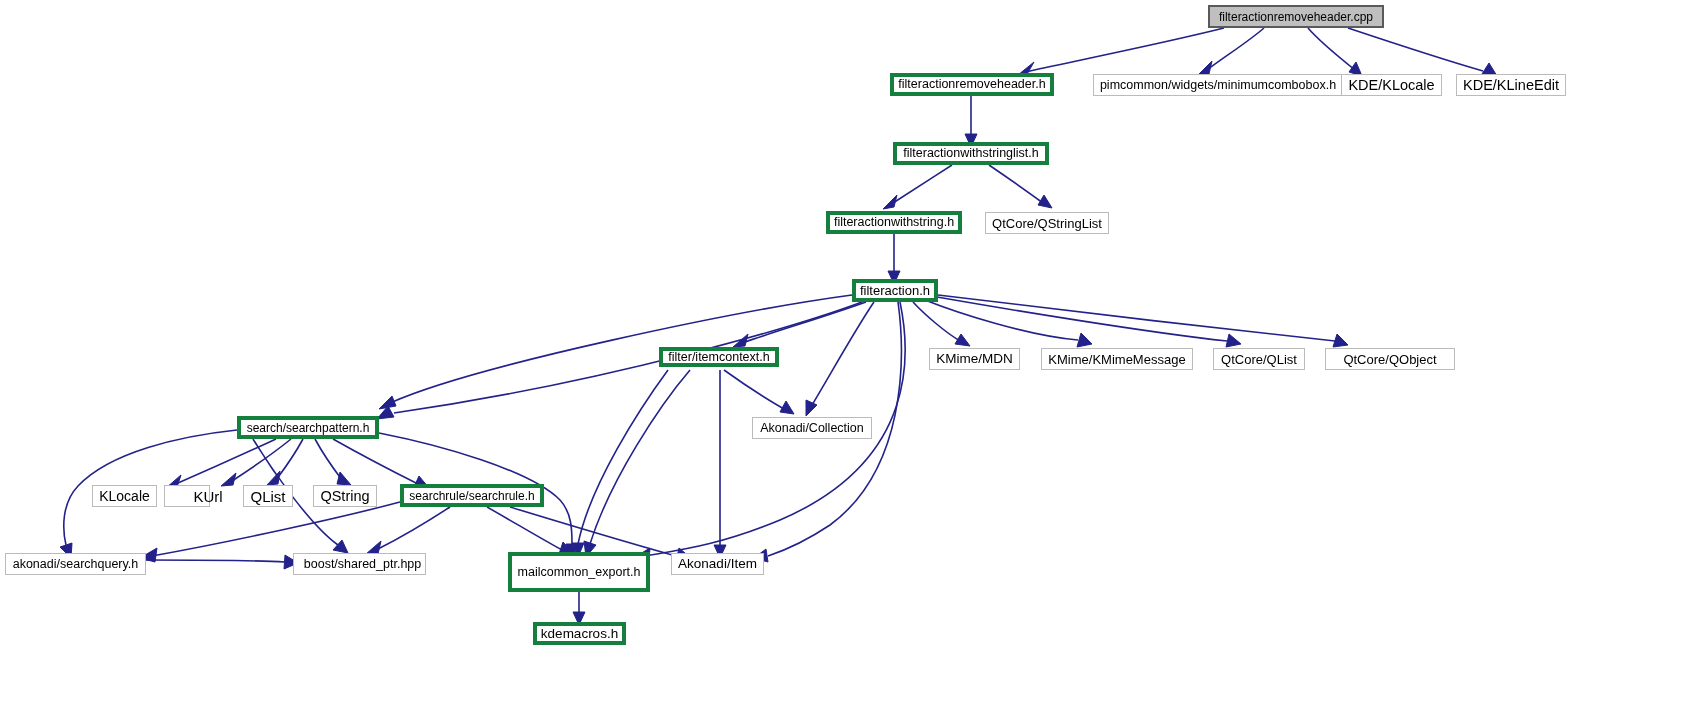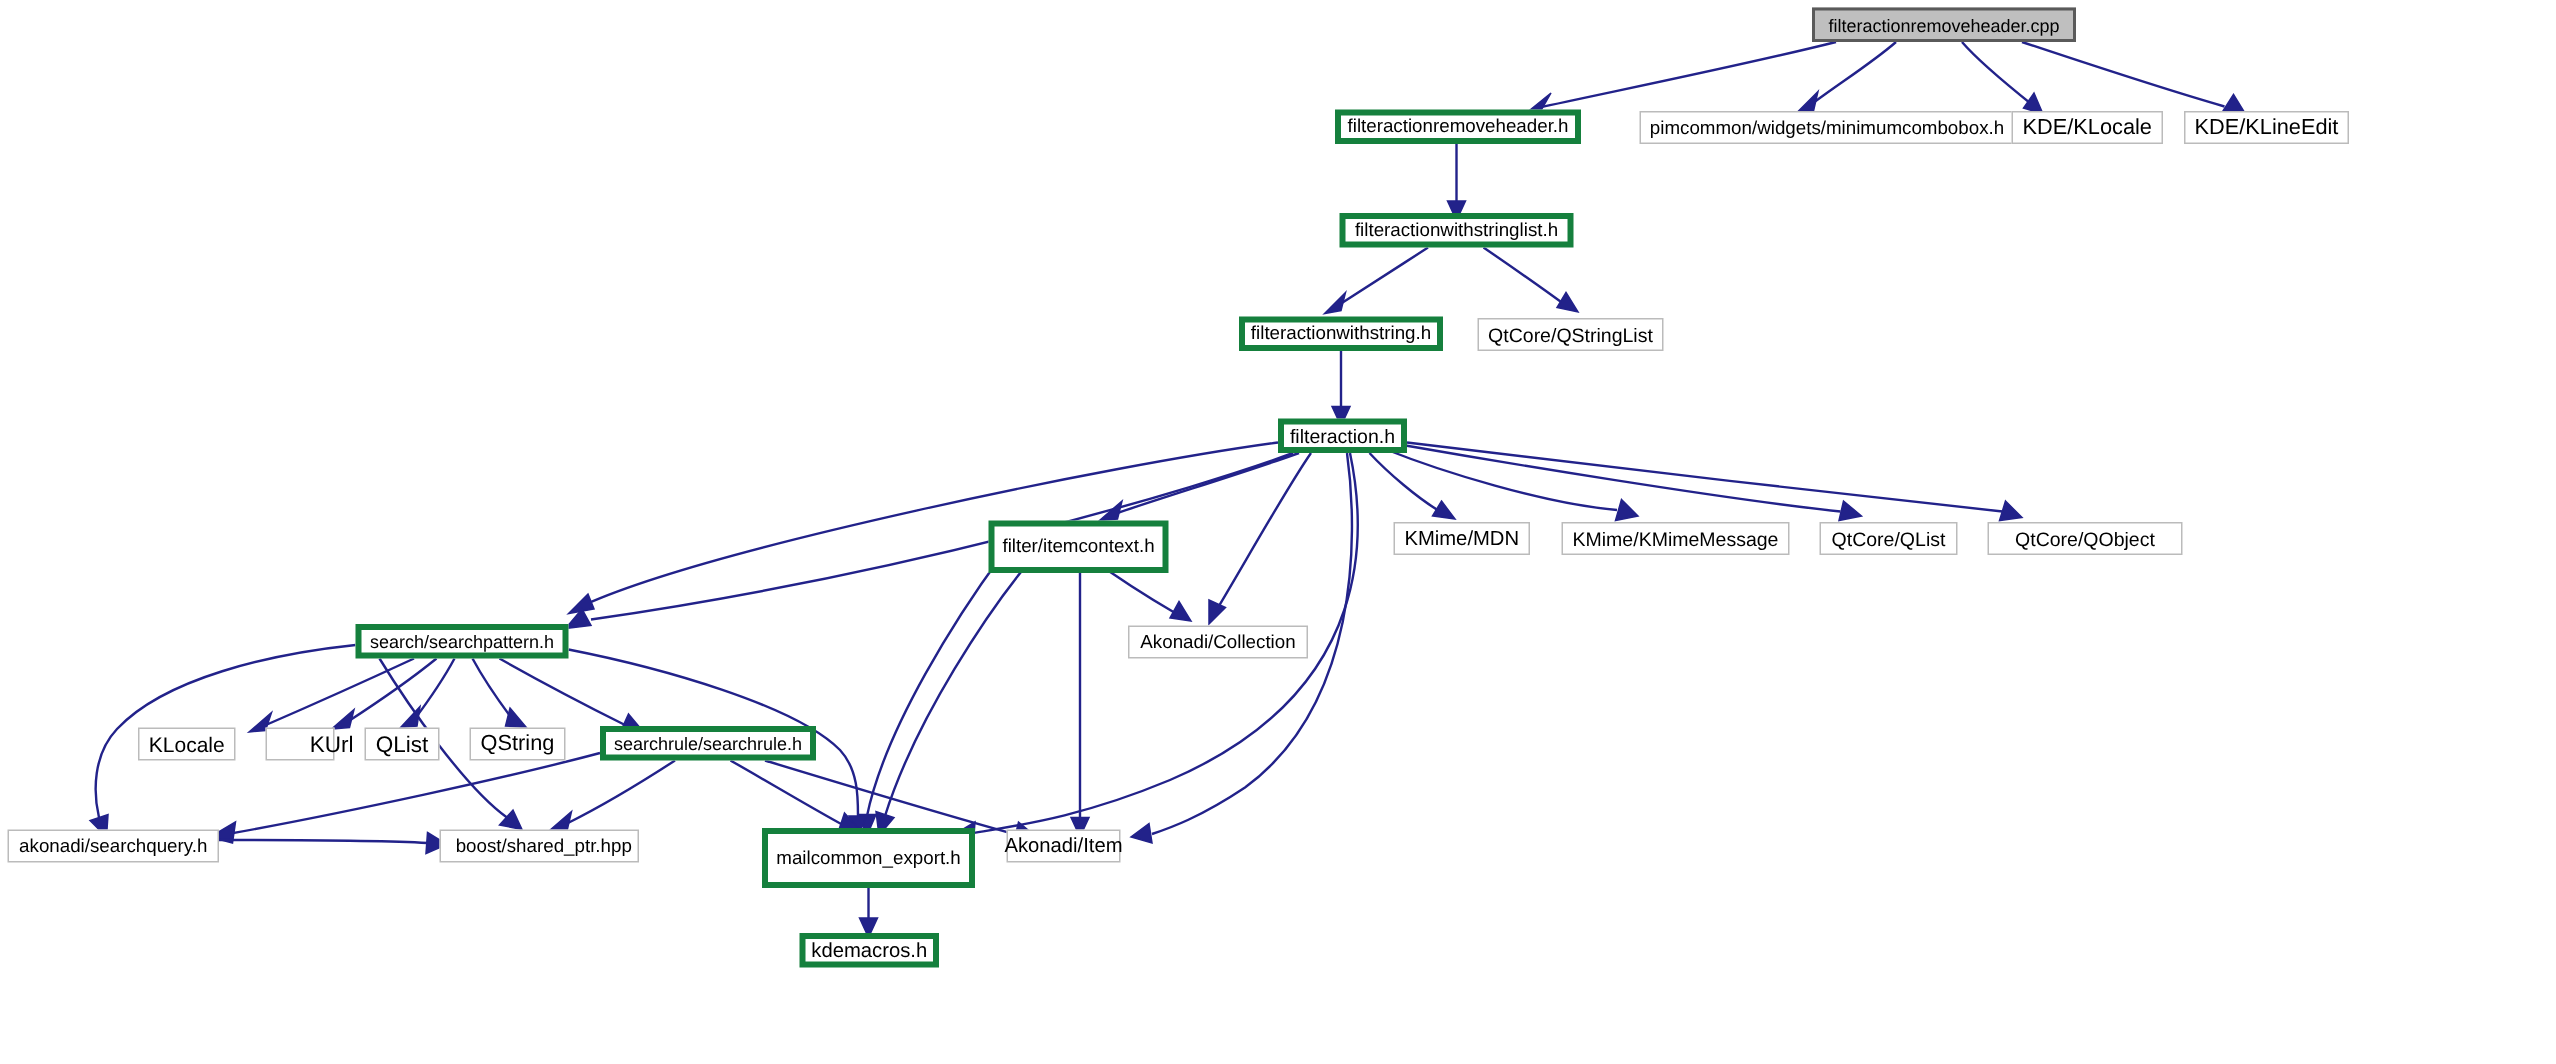--- a/index.html
+++ b/index.html
@@ -152,21 +152,21 @@
       </div>
       <div class="node emph" style="left: 826px; top: 211px; width: 136px; height: 23px;">
         <span class="node-label" style="font-size: 12.5px;">filteractionwithstring.h</span>
       </div>
       <div class="node" style="left: 985px; top: 212px; width: 124px; height: 22px;">
         <span class="node-label" style="font-size: 13px;">QtCore/QStringList</span>
       </div>
       <div class="node emph" style="left: 852px; top: 279px; width: 86px; height: 23px;">
         <span class="node-label" style="font-size: 13px;">filteraction.h</span>
       </div>
-      <div class="node emph" style="left: 659px; top: 347px; width: 120px; height: 35px;">
+      <div class="node emph" style="left: 659px; top: 347px; width: 120px; height: 20px;">
         <span class="node-label" style="font-size: 12.5px;">filter/itemcontext.h</span>
       </div>
       <div class="node" style="left: 929px; top: 348px; width: 91px; height: 22px;">
         <span class="node-label" style="font-size: 13.5px;">KMime/MDN</span>
       </div>
       <div class="node" style="left: 1041px; top: 348px; width: 152px; height: 22px;">
         <span class="node-label" style="font-size: 13px;">KMime/KMimeMessage</span>
       </div>
       <div class="node" style="left: 1213px; top: 348px; width: 92px; height: 22px;">
         <span class="node-label" style="font-size: 13px;">QtCore/QList</span>
@@ -176,41 +176,41 @@
       </div>
       <div class="node emph" style="left: 237px; top: 416px; width: 142px; height: 23px;">
         <span class="node-label" style="font-size: 12px; text-align: center;">search/searchpattern.h</span>
       </div>
       <div class="node" style="left: 752px; top: 417px; width: 120px; height: 22px;">
         <span class="node-label" style="font-size: 12.5px;">Akonadi/Collection</span>
       </div>
       <div class="node" style="left: 92px; top: 485px; width: 65px; height: 22px;">
         <span class="node-label" style="font-size: 14px;">KLocale</span>
       </div>
-      <div class="node" style="left: 177px; top: 485px; width: 46px; height: 22px; padding-left: 42px;">
+      <div class="node" style="left: 164px; top: 485px; width: 46px; height: 22px; padding-left: 42px;">
         <span class="node-label">KUrl</span>
       </div>
       <div class="node" style="left: 243px; top: 485px; width: 50px; height: 22px;">
         <span class="node-label">QList</span>
       </div>
       <div class="node" style="left: 313px; top: 485px; width: 64px; height: 22px;">
         <span class="node-label" style="font-size: 14.5px;">QString</span>
       </div>
       <div class="node emph" style="left: 400px; top: 484px; width: 144px; height: 23px;">
         <span class="node-label" style="font-size: 12px;">searchrule/searchrule.h</span>
       </div>
       <div class="node" style="left: 5px; top: 553px; width: 141px; height: 22px;">
         <span class="node-label" style="font-size: 12.5px;">akonadi/searchquery.h</span>
       </div>
       <div class="node" style="left: 293px; top: 553px; width: 133px; height: 22px;">
         <span class="node-label" style="font-size: 12.5px; padding-left: 12px;">boost/shared_ptr.hpp</span>
       </div>
       <div class="node emph" style="left: 508px; top: 552px; width: 142px; height: 40px;">
         <span class="node-label" style="font-size: 12.5px;">mailcommon_export.h</span>
       </div>
-      <div class="node" style="left: 671px; top: 553px; width: 76px; height: 22px;">
+      <div class="node" style="left: 671px; top: 553px; width: 93px; height: 22px;">
         <span class="node-label" style="font-size: 13.5px;">Akonadi/Item</span>
       </div>
       <div class="node emph" style="left: 533px; top: 622px; width: 93px; height: 23px;">
         <span class="node-label" style="font-size: 13.5px;">kdemacros.h</span>
       </div>
     </div>
 </div>
 
 </body></html>

